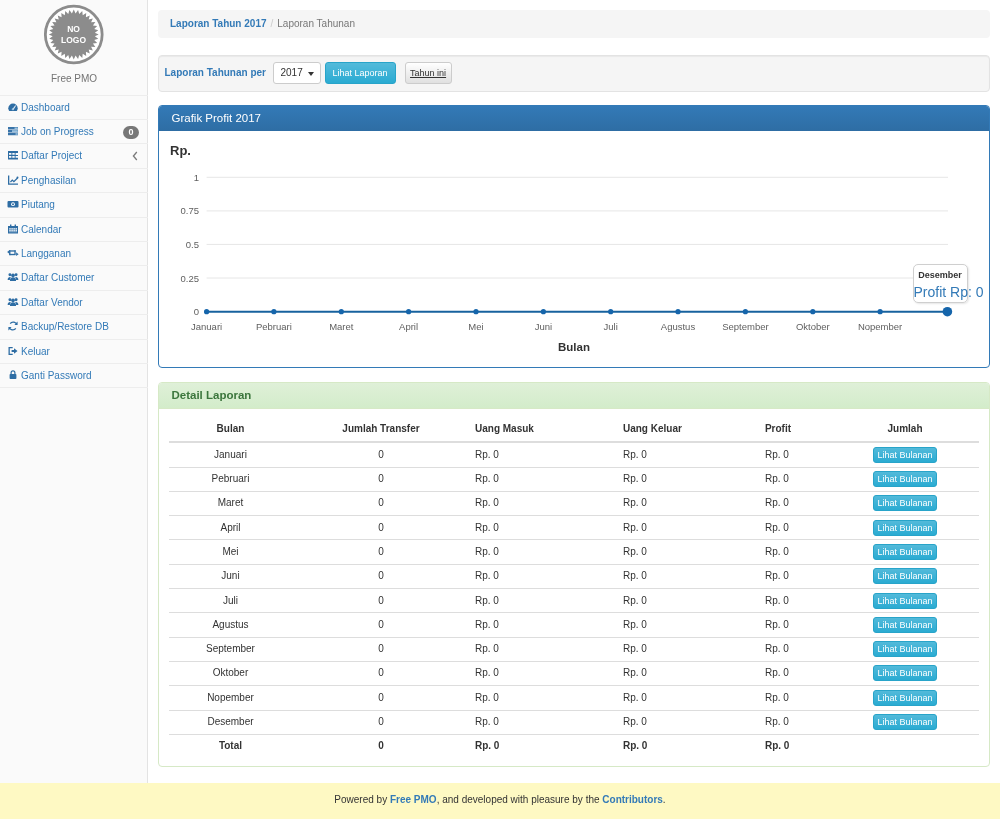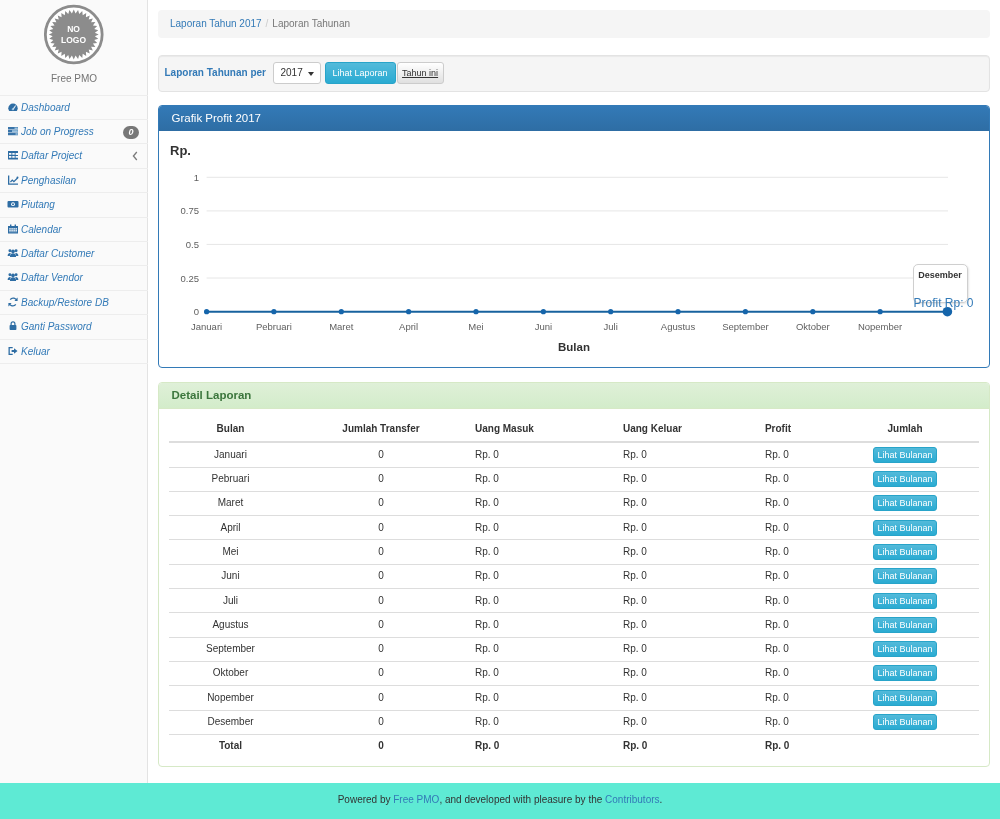--- a/index.html
+++ b/index.html
@@ -1,63 +1,63 @@
 <!DOCTYPE html>
 <html><head>
 <meta charset="utf-8">
 <style>
 * { margin:0; padding:0; box-sizing:border-box; }
 html,body { width:1000px; height:819px; background:#fff; font-family:"Liberation Sans", sans-serif; font-size:10px; color:#333; }
 #page { position:relative; width:1000px; height:819px; overflow:hidden; background:#fff; }
-a { text-decoration:none; color:#337ab7; }
+a { text-decoration:none; color:#337ab7;font-weight:bold; }
 
 
 #sidebar { position:absolute; left:0; top:0; width:148px; height:784px; background:#fafafa; border-right:1px solid #e3e3e3; }
 #logo { position:absolute; left:0; top:0; width:148px; text-align:left; }
 #freepmo { position:absolute; top:73px; width:148px; text-align:center; color:#737373; font-size:10px; }
-#menu { position:absolute; top:94.6px; left:0; width:148px; border-top:1px solid #ededed;font-style:italic; }
+#menu { position:absolute; top:94.6px; left:0; width:148px; border-top:1px solid #ededed; }
 #menu .mi { position:relative; height:24.42px; line-height:23.4px; border-bottom:1px solid #ededed; padding-left:6.5px; white-space:nowrap; color:#337ab7; font-size:10px; }
 #menu .mi svg { vertical-align:-2px; margin-right:2.5px; }
 #menu .badge0 { position:absolute; right:9px; top:5.5px; background:#777; color:#fff; border-radius:8px; font-size:9px; font-weight:bold; padding:1.5px 5.5px; line-height:10px; }
 #menu .chev { position:absolute; right:8px; top:7px; line-height:0; }
 
 
 #content { position:absolute; left:158px; top:0; width:832px; }
 .breadcrumb { position:absolute; left:0; top:10px; width:832px; height:28px; background:#f5f5f5; border-radius:4px; padding:8px 12px 6px; font-size:10px; color:#777; }
 .breadcrumb .sep { color:#ccc; padding:0 4px; }
 
 .well { position:absolute; left:0; top:55px; width:832px; height:37px; background:#f5f5f5; border:1px solid #e3e3e3; border-radius:4px; box-shadow:inset 0 1px 1px rgba(0,0,0,.05); padding:6px 5.5px; }
 .well b.lbl { color:#337ab7; font-size:10px; line-height:22px; display:inline-block; vertical-align:middle; }
 .sel { display:inline-block; width:48px; height:22px; background:#fff; border:1px solid #ccc; border-radius:3px; margin-left:6.5px; font-size:10px; line-height:20px; padding-left:7px; position:relative; vertical-align:middle; color:#333; }
 .sel:after { content:""; position:absolute; right:6px; top:9px; border-left:3px solid transparent; border-right:3px solid transparent; border-top:4px solid #333; }
 .btn { display:inline-block; height:22px; border-radius:3px; font-size:9px; line-height:20px; vertical-align:middle; text-align:center; }
 .btn-info { background:linear-gradient(#53bada,#2aabd2); border:1px solid #28a4c9; color:#fff; margin-left:4px; padding:0 7px; }
-.btn-default { background:linear-gradient(#fff,#e0e0e0); border:1px solid #ccc; color:#333; margin-left:1px; padding:0 4.5px;text-decoration:underline; }
+.btn-default { background:linear-gradient(#fff,#e0e0e0); border:1px solid #ccc; color:#333; margin-left:9px; padding:0 4.5px;text-decoration:underline; }
 
 
 #chartpanel { position:absolute; left:0; top:105px; width:832px; height:263px; border:1px solid #337ab7; border-radius:4px; background:#fff; }
 #chartpanel .hd { height:25px; background:linear-gradient(#337ab7,#2e6da4); color:#fff; font-size:11.5px; line-height:24px; padding-left:12.5px; border-radius:3px 3px 0 0; }
 #chartsvg { position:absolute; left:0; top:25px; }
 .tooltip { position:absolute; left:753.5px; top:157.5px; width:55px; height:39px; background:rgba(255,255,255,.97); border:1px solid #cfcfcf; border-radius:5px; box-shadow:1px 1px 2px rgba(0,0,0,.1); text-align:center; }
 .tooltip .t1 { font-size:9px; font-weight:bold; color:#333; margin-top:5.5px; white-space:nowrap; }
-.tooltip .t2 { font-size:12px; color:#337ab7; margin-top:16px; white-space:nowrap;text-align:center; }
+.tooltip .t2 { font-size:14px; color:#337ab7; margin-top:4px; white-space:nowrap;text-align:center; }
 
 
 #tablepanel { position:absolute; left:0; top:382px; width:832px; border:1px solid #d6e9c6; border-radius:4px; background:#fff; }
 #tablepanel .hd { height:26px; background:linear-gradient(#dff0d8,#d3ecca); color:#3c763d; font-size:11.5px; line-height:25px; padding-left:12.5px; border-radius:3px 3px 0 0; border-bottom:1px solid #d6e9c6;font-weight:bold; }
 #tablepanel .bd { padding:5.5px 10px 7.5px 10px; }
 table { width:100%; border-collapse:collapse; font-size:10px; }
 th { font-weight:bold; border-bottom:2px solid #ddd; padding:7.5px 5px 5px; line-height:14.3px; }
 td { border-top:1px solid #ddd; padding:4.5px 5px; line-height:14.3px; }
 tr:first-child td { border-top:none; }
 .tc { text-align:center; } .tr { text-align:left; }
 .btn-xs { display:inline-block; background:linear-gradient(#53bada,#2aabd2); border:1px solid #28a4c9; color:#fff; border-radius:3px; font-size:9px; line-height:12px; padding:1px 3.5px; margin:-2px 0; }
 
 
-#footer { position:absolute; left:0; top:783px; width:1000px; height:36px; background:#5eead4; text-align:center; font-size:10px; color:#333; line-height:34px; }
+#footer { position:absolute; left:0; top:783px; width:1000px; height:36px; background:#fef9c3; text-align:center; font-size:10px; color:#333; line-height:34px; }
 </style>
 </head>
 <body>
 <div id="page">
 
   <div id="sidebar">
     <div id="logo"><svg width="148" height="70">
           <g transform="translate(44,5)">
             <circle cx="29.75" cy="29.5" r="28.4" fill="#fff" stroke="#8c8c8c" stroke-width="2.8"></circle>
             <path d="M29.75,4.60 L31.60,8.38 L34.07,4.98 L35.24,9.02 L38.27,6.10 L38.71,10.29 L42.20,7.94 L41.91,12.13 L45.76,10.43 L44.74,14.51 L48.82,13.49 L47.12,17.34 L51.31,17.05 L48.96,20.54 L53.15,20.98 L50.23,24.01 L54.27,25.18 L50.87,27.65 L54.65,29.50 L50.87,31.35 L54.27,33.82 L50.23,34.99 L53.15,38.02 L48.96,38.46 L51.31,41.95 L47.12,41.66 L48.82,45.51 L44.74,44.49 L45.76,48.57 L41.91,46.87 L42.20,51.06 L38.71,48.71 L38.27,52.90 L35.24,49.98 L34.07,54.02 L31.60,50.62 L29.75,54.40 L27.90,50.62 L25.43,54.02 L24.26,49.98 L21.23,52.90 L20.79,48.71 L17.30,51.06 L17.59,46.87 L13.74,48.57 L14.76,44.49 L10.68,45.51 L12.38,41.66 L8.19,41.95 L10.54,38.46 L6.35,38.02 L9.27,34.99 L5.23,33.82 L8.63,31.35 L4.85,29.50 L8.63,27.65 L5.23,25.18 L9.27,24.01 L6.35,20.98 L10.54,20.54 L8.19,17.05 L12.38,17.34 L10.68,13.49 L14.76,14.51 L13.74,10.43 L17.59,12.13 L17.30,7.94 L20.79,10.29 L21.23,6.10 L24.26,9.02 L25.43,4.98 L27.90,8.38 Z" fill="#8c8c8c"></path>
@@ -100,44 +100,52 @@
               <rect x="4.4" y="5.3" width="1.4" height="1.1"></rect>
               <rect x="6.5" y="5.3" width="1.4" height="1.1"></rect>
               <rect x="8.6" y="5.3" width="1.4" height="1.1"></rect>
               <rect x="2.3" y="7.2" width="1.4" height="1.1"></rect>
               <rect x="4.4" y="7.2" width="1.4" height="1.1"></rect>
               <rect x="6.5" y="7.2" width="1.4" height="1.1"></rect>
               <rect x="8.6" y="7.2" width="1.4" height="1.1"></rect>
             </g>
           </svg>Calendar</div>
 <div class="mi"><svg width="12" height="12" viewBox="0 0 12 12" fill="#2e6da4">
+            <rect x="2.1" y="3.3" width="6.6" height="1.35"></rect>
+            <rect x="7.35" y="3.3" width="1.35" height="4.3"></rect>
+            <rect x="2.1" y="3.3" width="1.35" height="4.9"></rect>
+            <rect x="2.6" y="6.85" width="5.9" height="1.35"></rect>
+            <polygon points="0.1,5 2.6,3.1 2.6,6.9"></polygon>
+            <polygon points="11.6,7.2 9.1,5.3 9.1,9.1"></polygon>
+          </svg>Langganan</div>
+<div class="mi"><svg width="12" height="12" viewBox="0 0 12 12" fill="#2e6da4">
             <circle cx="2.9" cy="3.7" r="1.45"></circle>
             <circle cx="9.1" cy="3.7" r="1.45"></circle>
             <circle cx="6" cy="4.3" r="1.85"></circle>
             <path d="M6 6.3c1.7 0 3 1.1 3 2.7v1H3v-1c0-1.6 1.3-2.7 3-2.7z"></path>
             <path d="M.7 9.1v-.9c0-1.3 1-2.3 2.3-2.3.3 0 .7.1.9.2-.7.7-1 1.5-1 2.4v.6zM11.3 9.1v-.9c0-1.3-1-2.3-2.3-2.3-.3 0-.7.1-.9.2.7.7 1 1.5 1 2.4v.6z"></path>
           </svg>Daftar Customer</div>
 <div class="mi"><svg width="12" height="12" viewBox="0 0 12 12" fill="#2e6da4">
             <circle cx="2.9" cy="3.7" r="1.45"></circle>
             <circle cx="9.1" cy="3.7" r="1.45"></circle>
             <circle cx="6" cy="4.3" r="1.85"></circle>
             <path d="M6 6.3c1.7 0 3 1.1 3 2.7v1H3v-1c0-1.6 1.3-2.7 3-2.7z"></path>
             <path d="M.7 9.1v-.9c0-1.3 1-2.3 2.3-2.3.3 0 .7.1.9.2-.7.7-1 1.5-1 2.4v.6zM11.3 9.1v-.9c0-1.3-1-2.3-2.3-2.3-.3 0-.7.1-.9.2.7.7 1 1.5 1 2.4v.6z"></path>
           </svg>Daftar Vendor</div>
 <div class="mi"><svg width="12" height="12" viewBox="0 0 12 12" fill="#2e6da4">
             <path d="M10.6 5H7.4l1.2-1.2a3.2 3.2 0 0 0-4.8.3l-1.1-.8A4.6 4.6 0 0 1 6 1.4c1.3 0 2.4.5 3.3 1.3l1.3-1.2zM1.4 7h3.2L3.4 8.2a3.2 3.2 0 0 0 4.8-.3l1.1.8A4.6 4.6 0 0 1 6 10.6c-1.3 0-2.4-.5-3.3-1.3L1.4 10.5z"></path>
           </svg>Backup/Restore DB</div>
 <div class="mi"><svg width="12" height="12" viewBox="0 0 12 12" fill="#2e6da4">
+            <path d="M1.5 2h4.2v1.3H2.8v5.4h2.9V10H1.5z"></path>
+            <path d="M7 3.2L10.5 6 7 8.8V7H4.6V5H7z"></path>
+          </svg>Keluar</div>
+<div class="mi"><svg width="12" height="12" viewBox="0 0 12 12" fill="#2e6da4">
             <path d="M3.5 5V3.8a2.5 2.5 0 0 1 5 0V5H7.3V3.8a1.3 1.3 0 0 0-2.6 0V5z"></path>
             <rect x="2.6" y="5" width="6.8" height="5" rx=".8"></rect>
           </svg>Ganti Password</div>
-<div class="mi"><svg width="12" height="12" viewBox="0 0 12 12" fill="#2e6da4">
-            <path d="M1.5 2h4.2v1.3H2.8v5.4h2.9V10H1.5z"></path>
-            <path d="M7 3.2L10.5 6 7 8.8V7H4.6V5H7z"></path>
-          </svg>Keluar</div>
 </div>
   </div>
 
   <div id="content">
     <div class="breadcrumb"><a href="#">Laporan Tahun 2017</a><span class="sep">/</span>Laporan Tahunan</div>
 
     <div class="well">
       <b class="lbl">Laporan Tahunan per</b><span class="sel">2017</span><span class="btn btn-info">Lihat Laporan</span><span class="btn btn-default">Tahun ini</span>
     </div>
 

